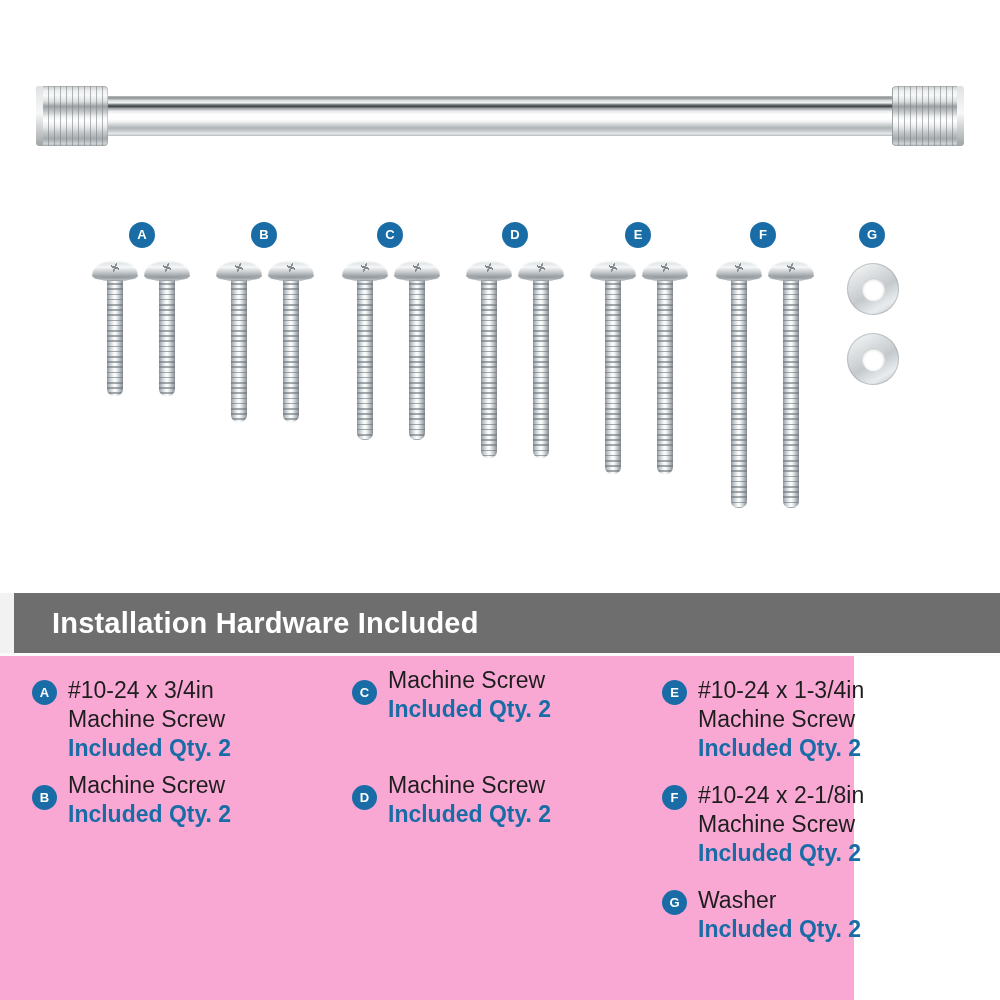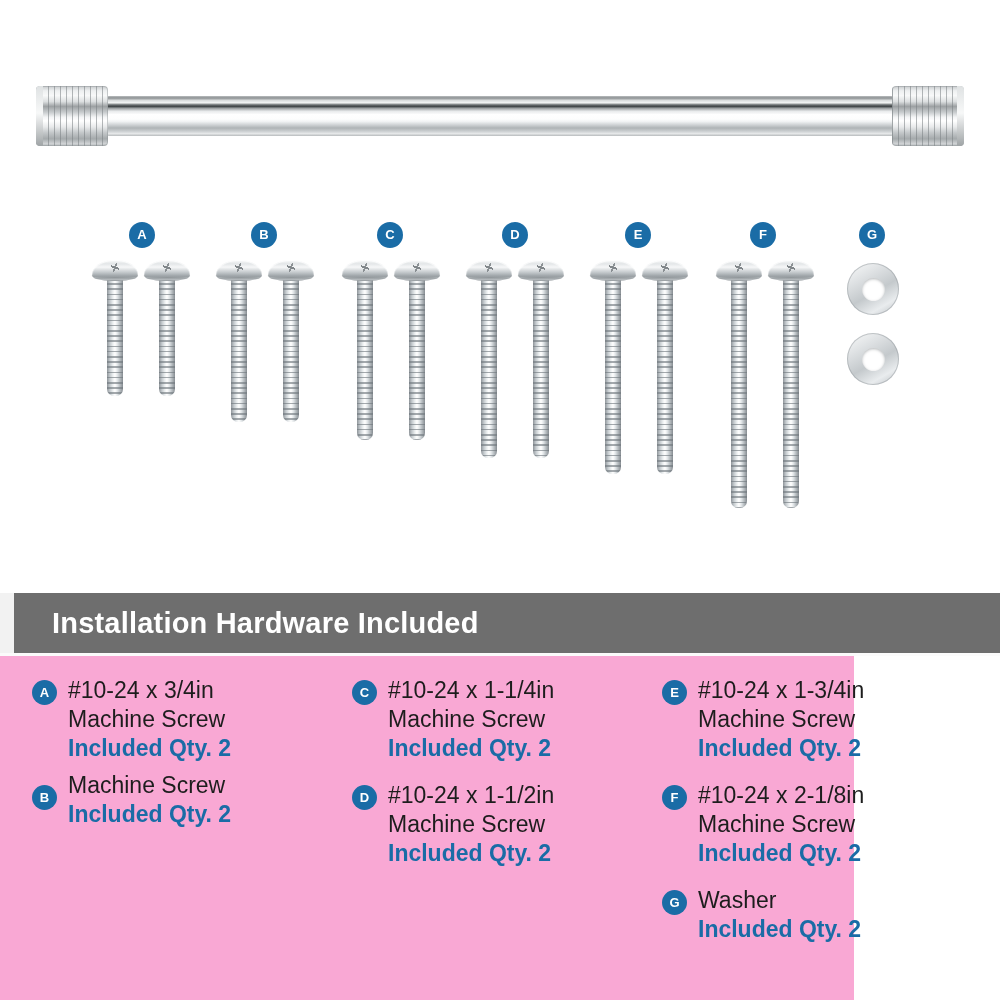--- a/index.html
+++ b/index.html
@@ -239,38 +239,36 @@
 
     <div id="hw-grid">
         <div class="hw-item">
           <div class="hw-badge" style="background: rgb(26, 108, 166);">A</div>
           <div class="hw-line name">#10-24 x 3/4in</div>
           <div class="hw-line">Machine Screw</div>
           <div class="hw-line qty" style="color: rgb(26, 108, 166);">Included Qty. 2</div>
         </div>
         <div class="hw-item">
           <div class="hw-badge" style="background: rgb(26, 108, 166);">C</div>
-          <div class="hw-line name">#10-24 x 1-1/4in</div>
           <div class="hw-line">Machine Screw</div>
           <div class="hw-line qty" style="color: rgb(26, 108, 166);">Included Qty. 2</div>
         </div>
         <div class="hw-item">
           <div class="hw-badge" style="background: rgb(26, 108, 166);">E</div>
           <div class="hw-line name">#10-24 x 1-3/4in</div>
           <div class="hw-line">Machine Screw</div>
           <div class="hw-line qty" style="color: rgb(26, 108, 166);">Included Qty. 2</div>
         </div>
         <div class="hw-item">
           <div class="hw-badge" style="background: rgb(26, 108, 166);">B</div>
           <div class="hw-line">Machine Screw</div>
           <div class="hw-line qty" style="color: rgb(26, 108, 166);">Included Qty. 2</div>
         </div>
         <div class="hw-item">
           <div class="hw-badge" style="background: rgb(26, 108, 166);">D</div>
-          <div class="hw-line name">#10-24 x 1-1/2in</div>
           <div class="hw-line">Machine Screw</div>
           <div class="hw-line qty" style="color: rgb(26, 108, 166);">Included Qty. 2</div>
         </div>
         <div class="hw-item">
           <div class="hw-badge" style="background: rgb(26, 108, 166);">F</div>
           <div class="hw-line name">#10-24 x 2-1/8in</div>
           <div class="hw-line">Machine Screw</div>
           <div class="hw-line qty" style="color: rgb(26, 108, 166);">Included Qty. 2</div>
         </div>
         <div class="hw-item empty"></div>

